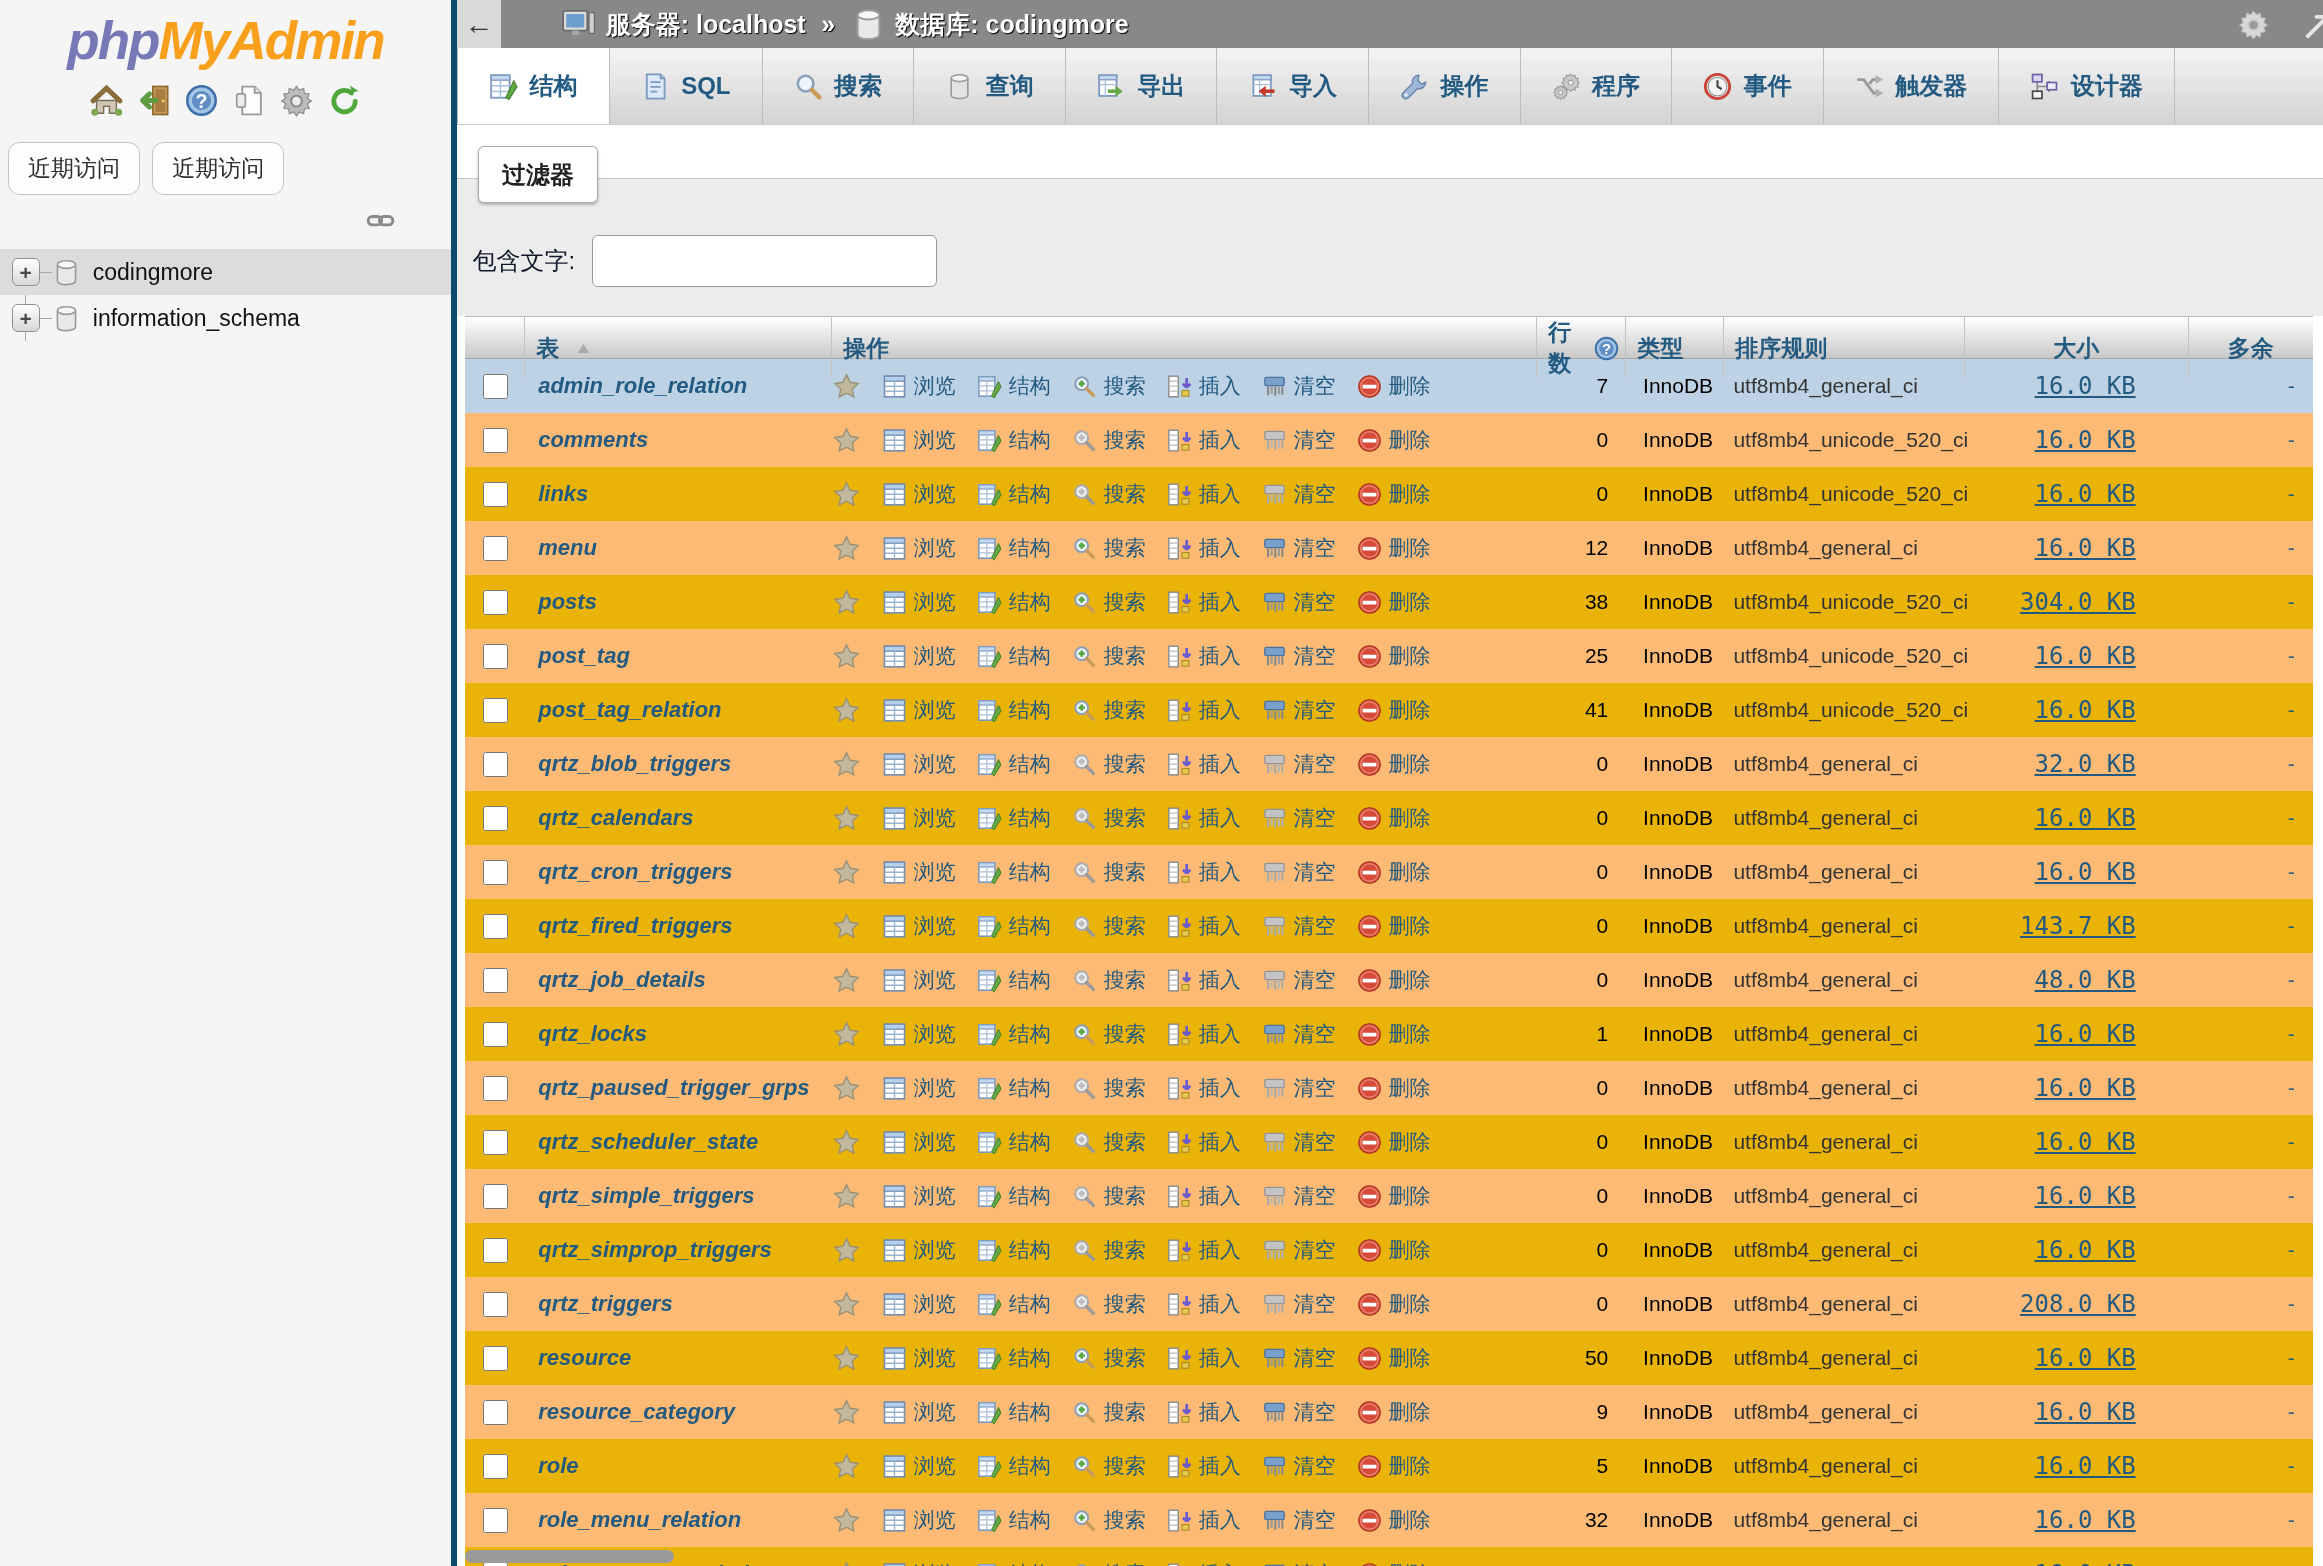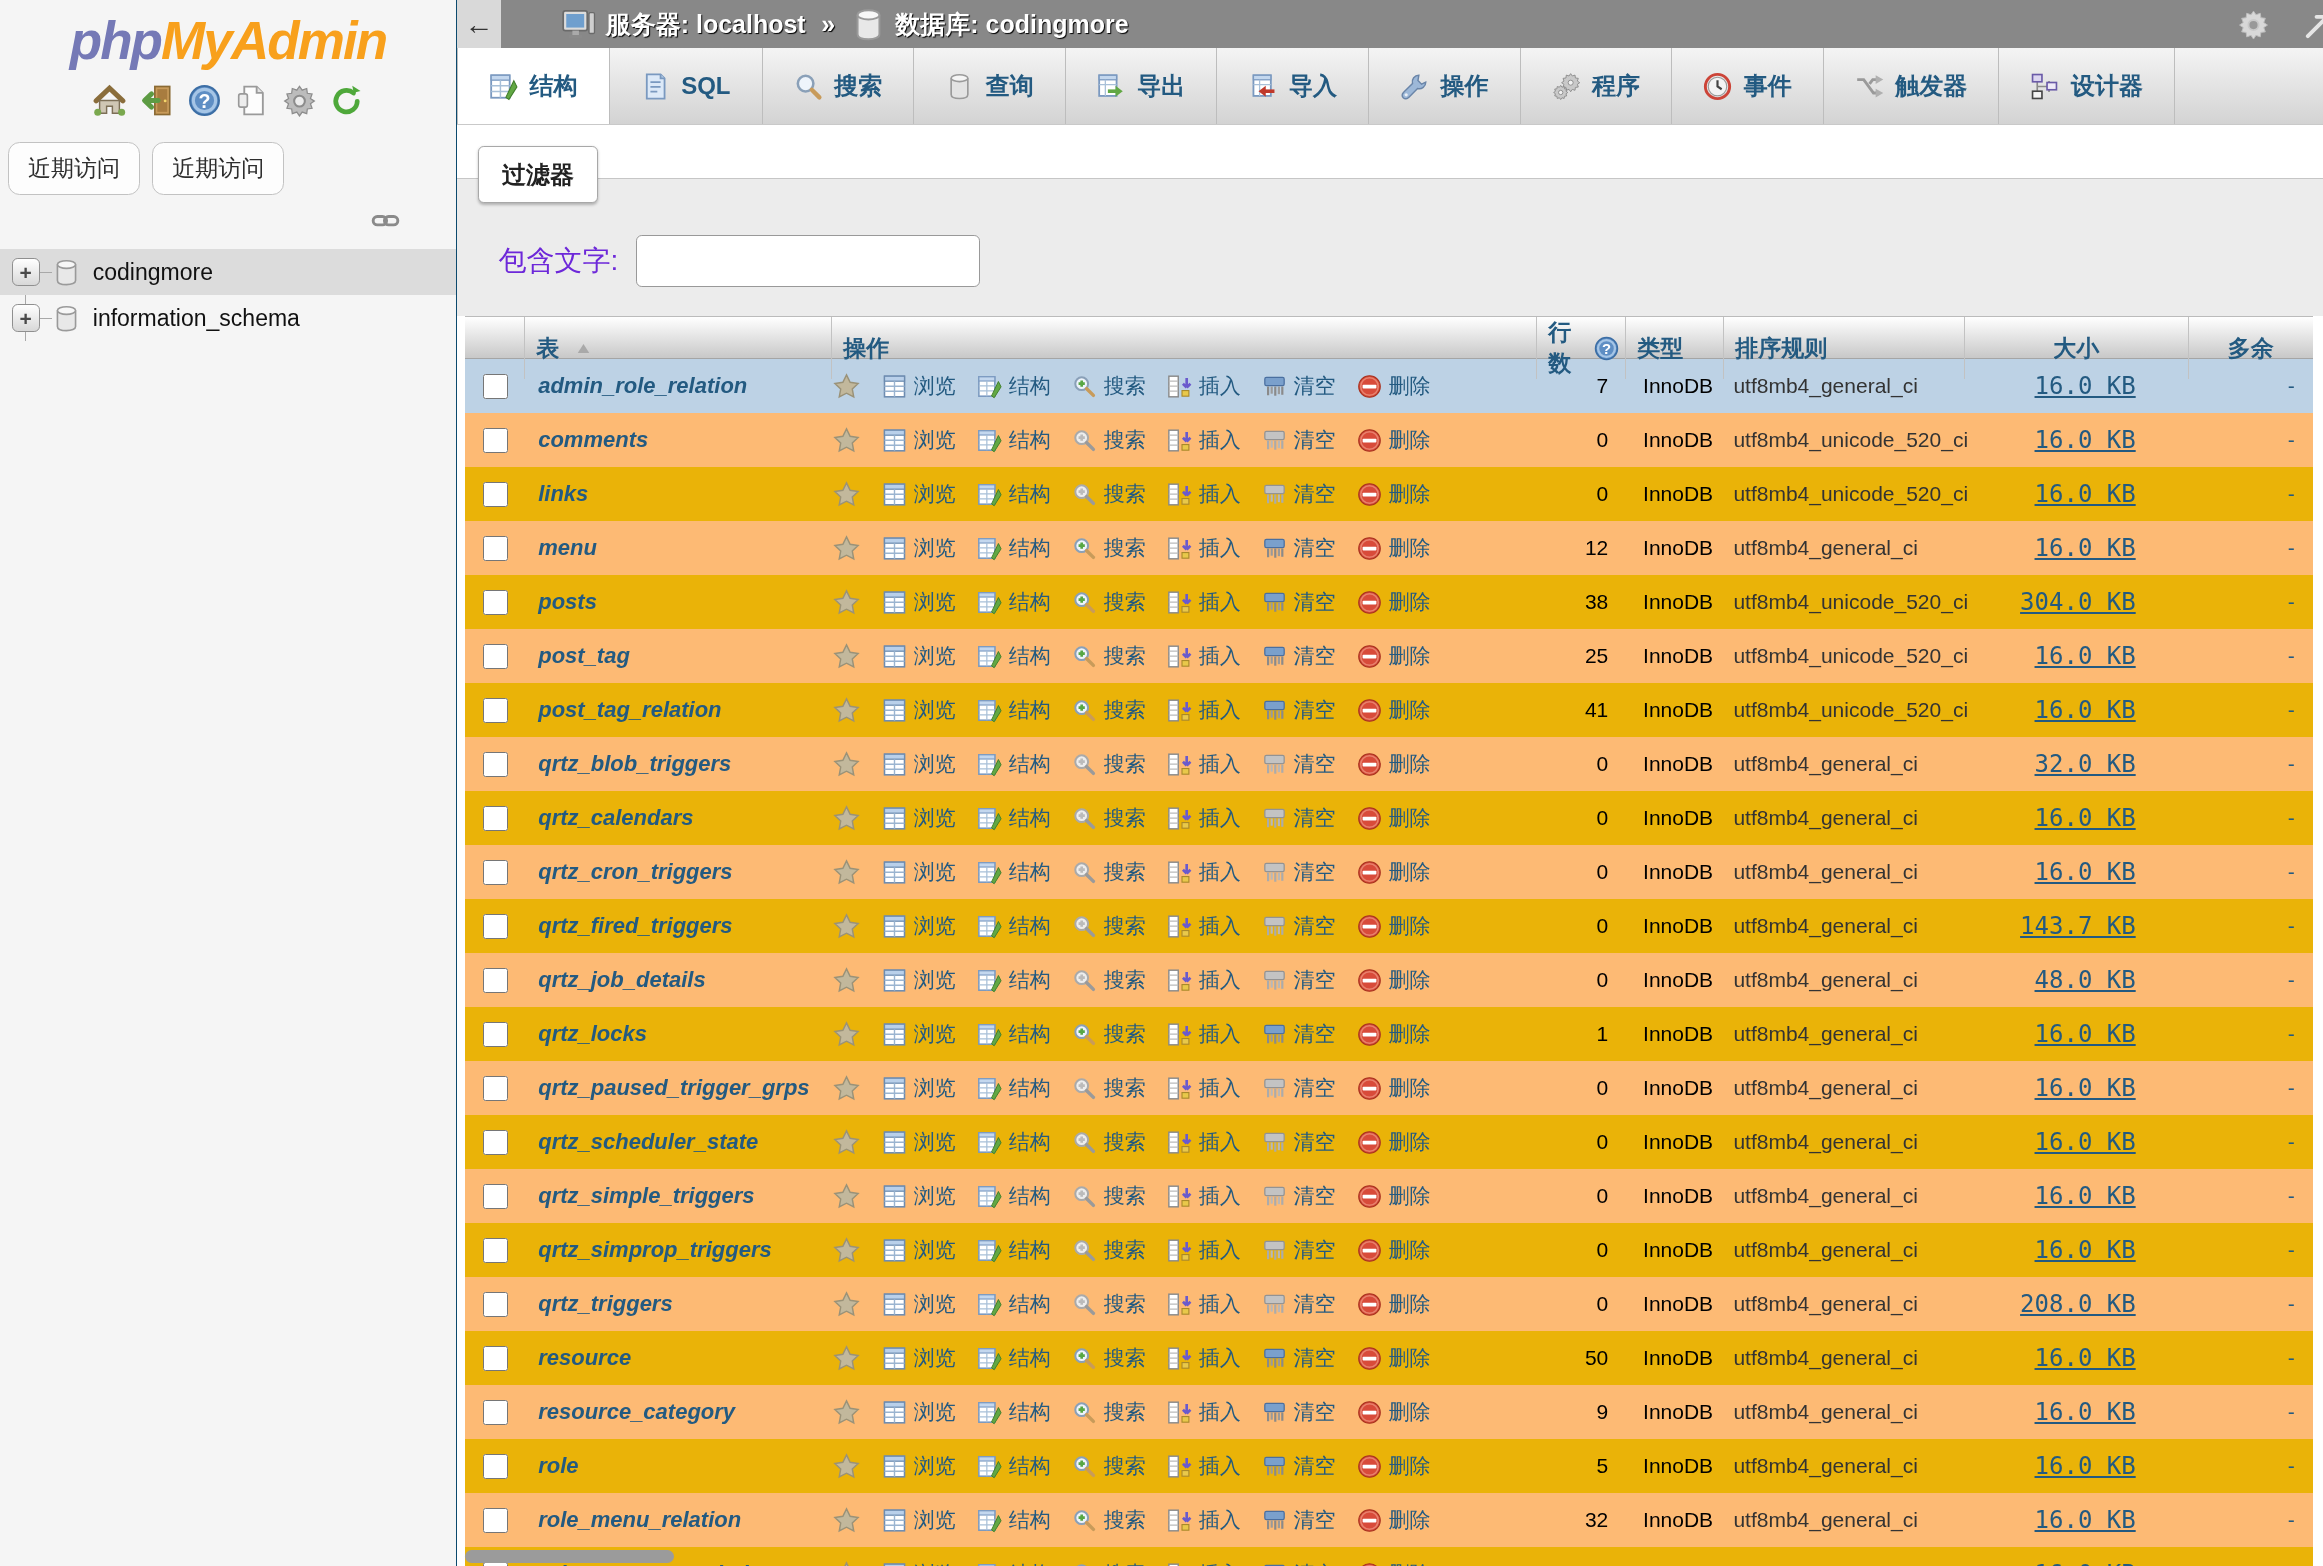--- a/index.html
+++ b/index.html
@@ -6,21 +6,21 @@
   body{
     width:2323px;height:1566px;overflow:hidden;position:relative;
     font-family:"Liberation Sans","DejaVu Sans",sans-serif;
     background:#fff;-webkit-font-smoothing:antialiased;
   }
   #app{display:flex;width:2323px;height:1566px;}
 
   
   #sidebar{
     width:457px;min-width:457px;height:100%;background:#f5f5f5;
-    border-right:1px solid #0c4a6e;position:relative;box-sizing:border-box;
+    border-right:6px solid #0c4a6e;position:relative;box-sizing:border-box;
   }
   .logo{
     text-align:center;margin-top:9.7px;font-size:53px;font-weight:bold;font-style:italic;
     letter-spacing:-1.9px;color:#7579b6;cursor:pointer;
   }
   .logo .orange{color:#f8a01c;}
   .side-icons{display:flex;justify-content:center;gap:14.5px;margin-top:13.5px;}
   .side-icons .sicon{width:33px;height:33px;display:inline-block;cursor:pointer;}
   .side-icons .sicon svg{width:33px;height:33px;}
   .side-btns{display:flex;gap:11.6px;margin:25px 0 0 7.7px;}
@@ -90,21 +90,21 @@
   
   .filter-box{
     position:relative;margin-top:53px;background:#ececec;border-top:1px solid #c6c6c6;
     padding:56px 0 29px 15.4px;
   }
   .filter-legend{
     position:absolute;top:-33px;left:21px;background:#fff;border:1px solid #a8a8a8;border-radius:5.8px;
     padding:11.6px 23px;font-size:24px;font-weight:bold;color:#222;box-shadow:0 1.9px 2.9px rgba(0,0,0,.25);
   }
   .filter-row{display:flex;align-items:center;}
-  .filter-row label{font-size:28px;color:#6d28d9;margin-left:26px;}
+  .filter-row label{font-size:24px;color:#0f172a;}
   .filter-input{
     margin-left:17.4px;width:319px;height:50px;border:1px solid #999;border-radius:5.8px;background:#fff;
     font-size:23px;padding:0 11.6px;outline:none;
   }
 
   
   .dbtable{margin-left:7.7px;width:1848px;font-size:21px;}
   .thead{display:grid;grid-template-columns:60px 307px 705px 89px 98px 241px 224px 124px;
     background:linear-gradient(#ffffff,#c8c8c8);border-top:1px solid #bbb;border-bottom:1px solid #a5a5a5;
     height:41px;}

